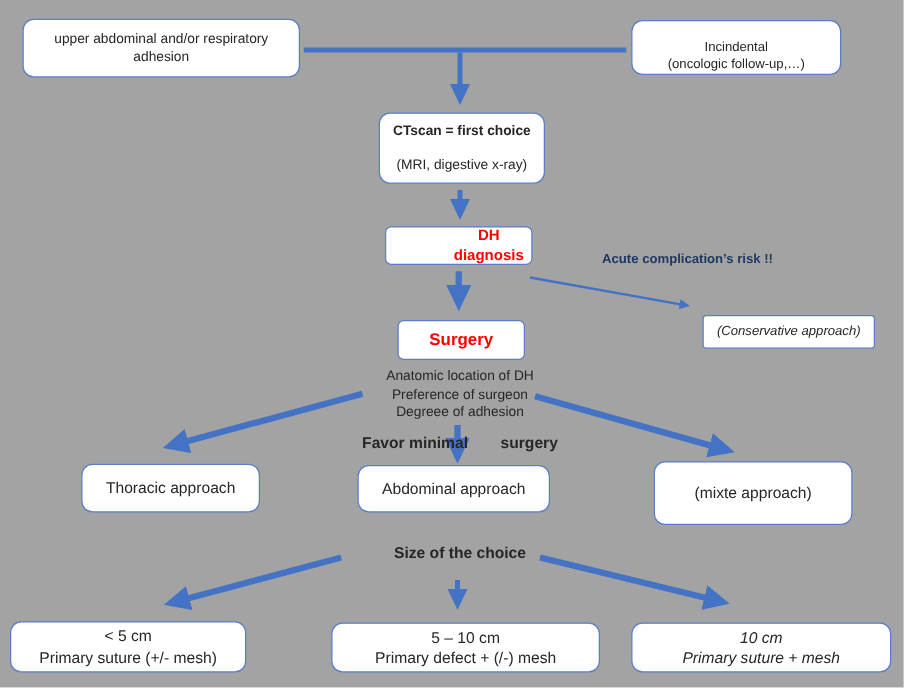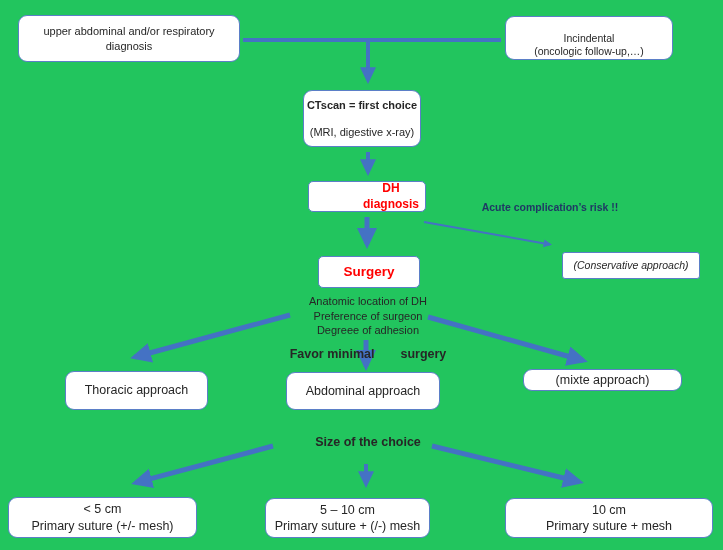--- a/index.html
+++ b/index.html
@@ -1,17 +1,17 @@
 <!DOCTYPE html>
 <html><head>
 <meta charset="utf-8">
 <style>
   html,body{margin:0;padding:0;background:#fff;}
   #canvas{
-    position:relative;width:723px;height:550px;background:#22c55e;overflow:hidden;
+    position:relative;width:723px;height:550px;background:#a3a3a3;overflow:hidden;
     font-family:"Liberation Sans","DejaVu Sans",sans-serif;color:var(--ink,#262626);
   }
   #arrows{position:absolute;left:0;top:0;width:723px;height:550px;z-index:1;}
   .box{
     position:absolute;z-index:2;box-sizing:border-box;background:#fff;
     border:1.4px solid var(--edge,#5b7fc7);
     display:flex;flex-direction:column;align-items:center;justify-content:center;
     text-align:center;line-height:1.3;
   }
   .r8{border-radius:9px;} .r4{border-radius:5px;} .r2{border-radius:3px;}
@@ -45,29 +45,29 @@
       <path d="M366,340 L366,366" stroke-width="5" marker-end="url(#ah)"></path>
       <path d="M428,317 L583,360.5" stroke-width="5" marker-end="url(#ah)"></path>
       <path d="M273,446 L136,482.6" stroke-width="5" marker-end="url(#ah)"></path>
       <path d="M366,464 L366,484" stroke-width="4" marker-end="url(#ah)"></path>
       <path d="M432,446 L579,481.8" stroke-width="5" marker-end="url(#ah)"></path>
     </g>
   </svg>
 
   <div class="box r8 fs11" style="left:18px;top:15px;width:222px;height:47px;">
     <div>upper abdominal and/or respiratory</div>
-    <div>diagnosis</div>
+    <div>adhesion</div>
   </div>
 
   <div class="box r8 fs10" style="left:505px;top:16px;width:168px;height:44px;justify-content:flex-end;">
     <div>Incindental</div>
     <div>(oncologic follow-up,…)</div>
   </div>
 
-  <div class="box r8" style="left:303px;top:90px;width:118px;height:57px;text-align:center;">
+  <div class="box r8" style="left:303px;top:90px;width:133px;height:57px;text-align:center;">
     <div class="b fs11">CTscan = first choice</div>
     <div class="fs11" style="margin-top:13px;">(MRI, digestive x-ray)</div>
   </div>
 
   <div class="box r4" style="left:308px;top:181px;width:118px;height:31px;">
     <div class="red fs12">DH diagnosis</div>
   </div>
 
   <div class="lbl navy fs10" style="left:430px;top:201px;width:240px;">Acute complication’s risk !!</div>
 
@@ -89,32 +89,32 @@
     <span>Favor minimal</span>
     <span>surgery</span>
   </div>
 
   <div class="box r8 fs125" style="left:65px;top:371px;width:143px;height:39px;">
     <div>Thoracic approach</div>
   </div>
   <div class="box r8 fs125" style="left:286px;top:372px;width:154px;height:38px;">
     <div>Abdominal approach</div>
   </div>
-  <div class="box r8 fs125" style="left:523px;top:369px;width:159px;height:22px;">
+  <div class="box r8 fs125" style="left:523px;top:369px;width:159px;height:51px;">
     <div>(mixte approach)</div>
   </div>
 
   <div class="lbl b fs125" style="left:248px;top:435px;width:240px;">Size of the choice</div>
 
   <div class="box r8 fs125" style="left:8px;top:497px;width:189px;height:41px;">
     <div>&lt; 5 cm</div>
     <div>Primary suture (+/- mesh)</div>
   </div>
-  <div class="box r8 fs125" style="left:265px;top:498px;width:165px;height:40px;">
+  <div class="box r8 fs125" style="left:265px;top:498px;width:215px;height:40px;">
     <div>5 – 10 cm</div>
-    <div>Primary suture + (/-) mesh</div>
+    <div>Primary defect + (/-) mesh</div>
   </div>
-  <div class="box r8 fs125" style="left:505px;top:498px;width:208px;height:40px;">
+  <div class="box r8 fs125" style="left:505px;top:498px;width:208px;height:40px;font-style:italic;">
     <div>10 cm</div>
     <div>Primary suture + mesh</div>
   </div>
 
 </div>
 
 </body></html>

